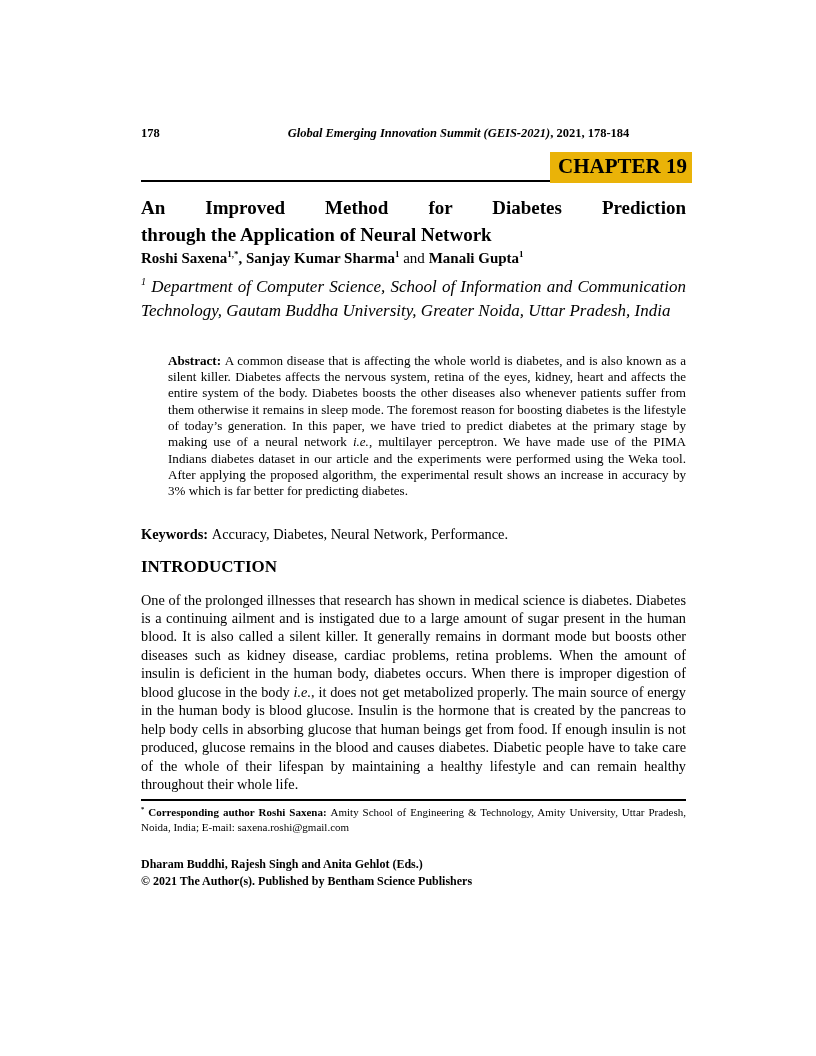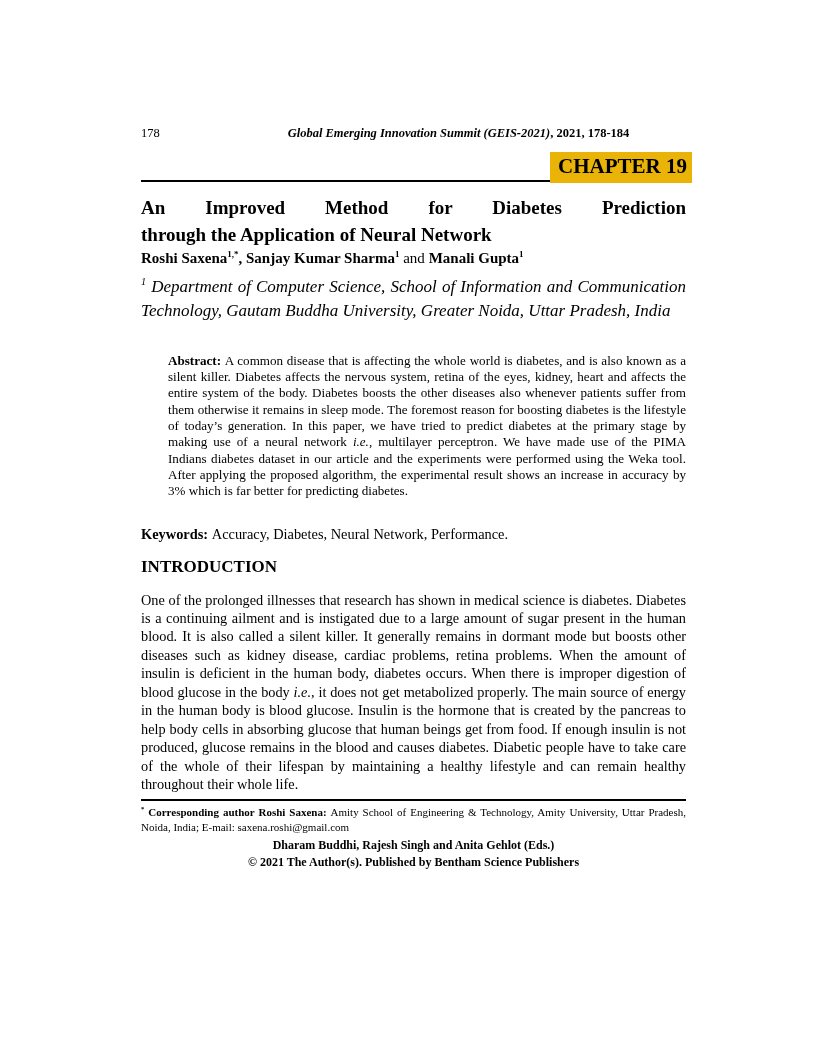--- a/index.html
+++ b/index.html
@@ -24,21 +24,21 @@
     vertical-align: super;
   }
   
   .running-head {
     display: flex;
     align-items: baseline;
     font-size: 12.5px;
     line-height: 1.15;
   }
   .pagenum {
-    font-weight: normal;
+    font-weight: bold;
     width: 90px;
     flex: 0 0 auto;
   }
   .running-title {
     flex: 1 1 auto;
     text-align: center;
     font-weight: bold;
   }
   
   .chapter-row {
@@ -118,22 +118,22 @@
   .footnote-block {
     margin-top: 6px;
     border-top: 2px solid #000000;
     padding-top: 4px;
     font-size: 11px;
     line-height: 1.32;
     text-align: justify;
   }
   
   .imprint {
-    margin-top: 3px;
-    text-align: center;
+    margin-top: 22px;
+    text-align: left;
     font-weight: bold;
     font-size: 12px;
     line-height: 1.35;
   }
   .imprint-line {
     display: block;
   }
 </style>
 </head>
 <body>

